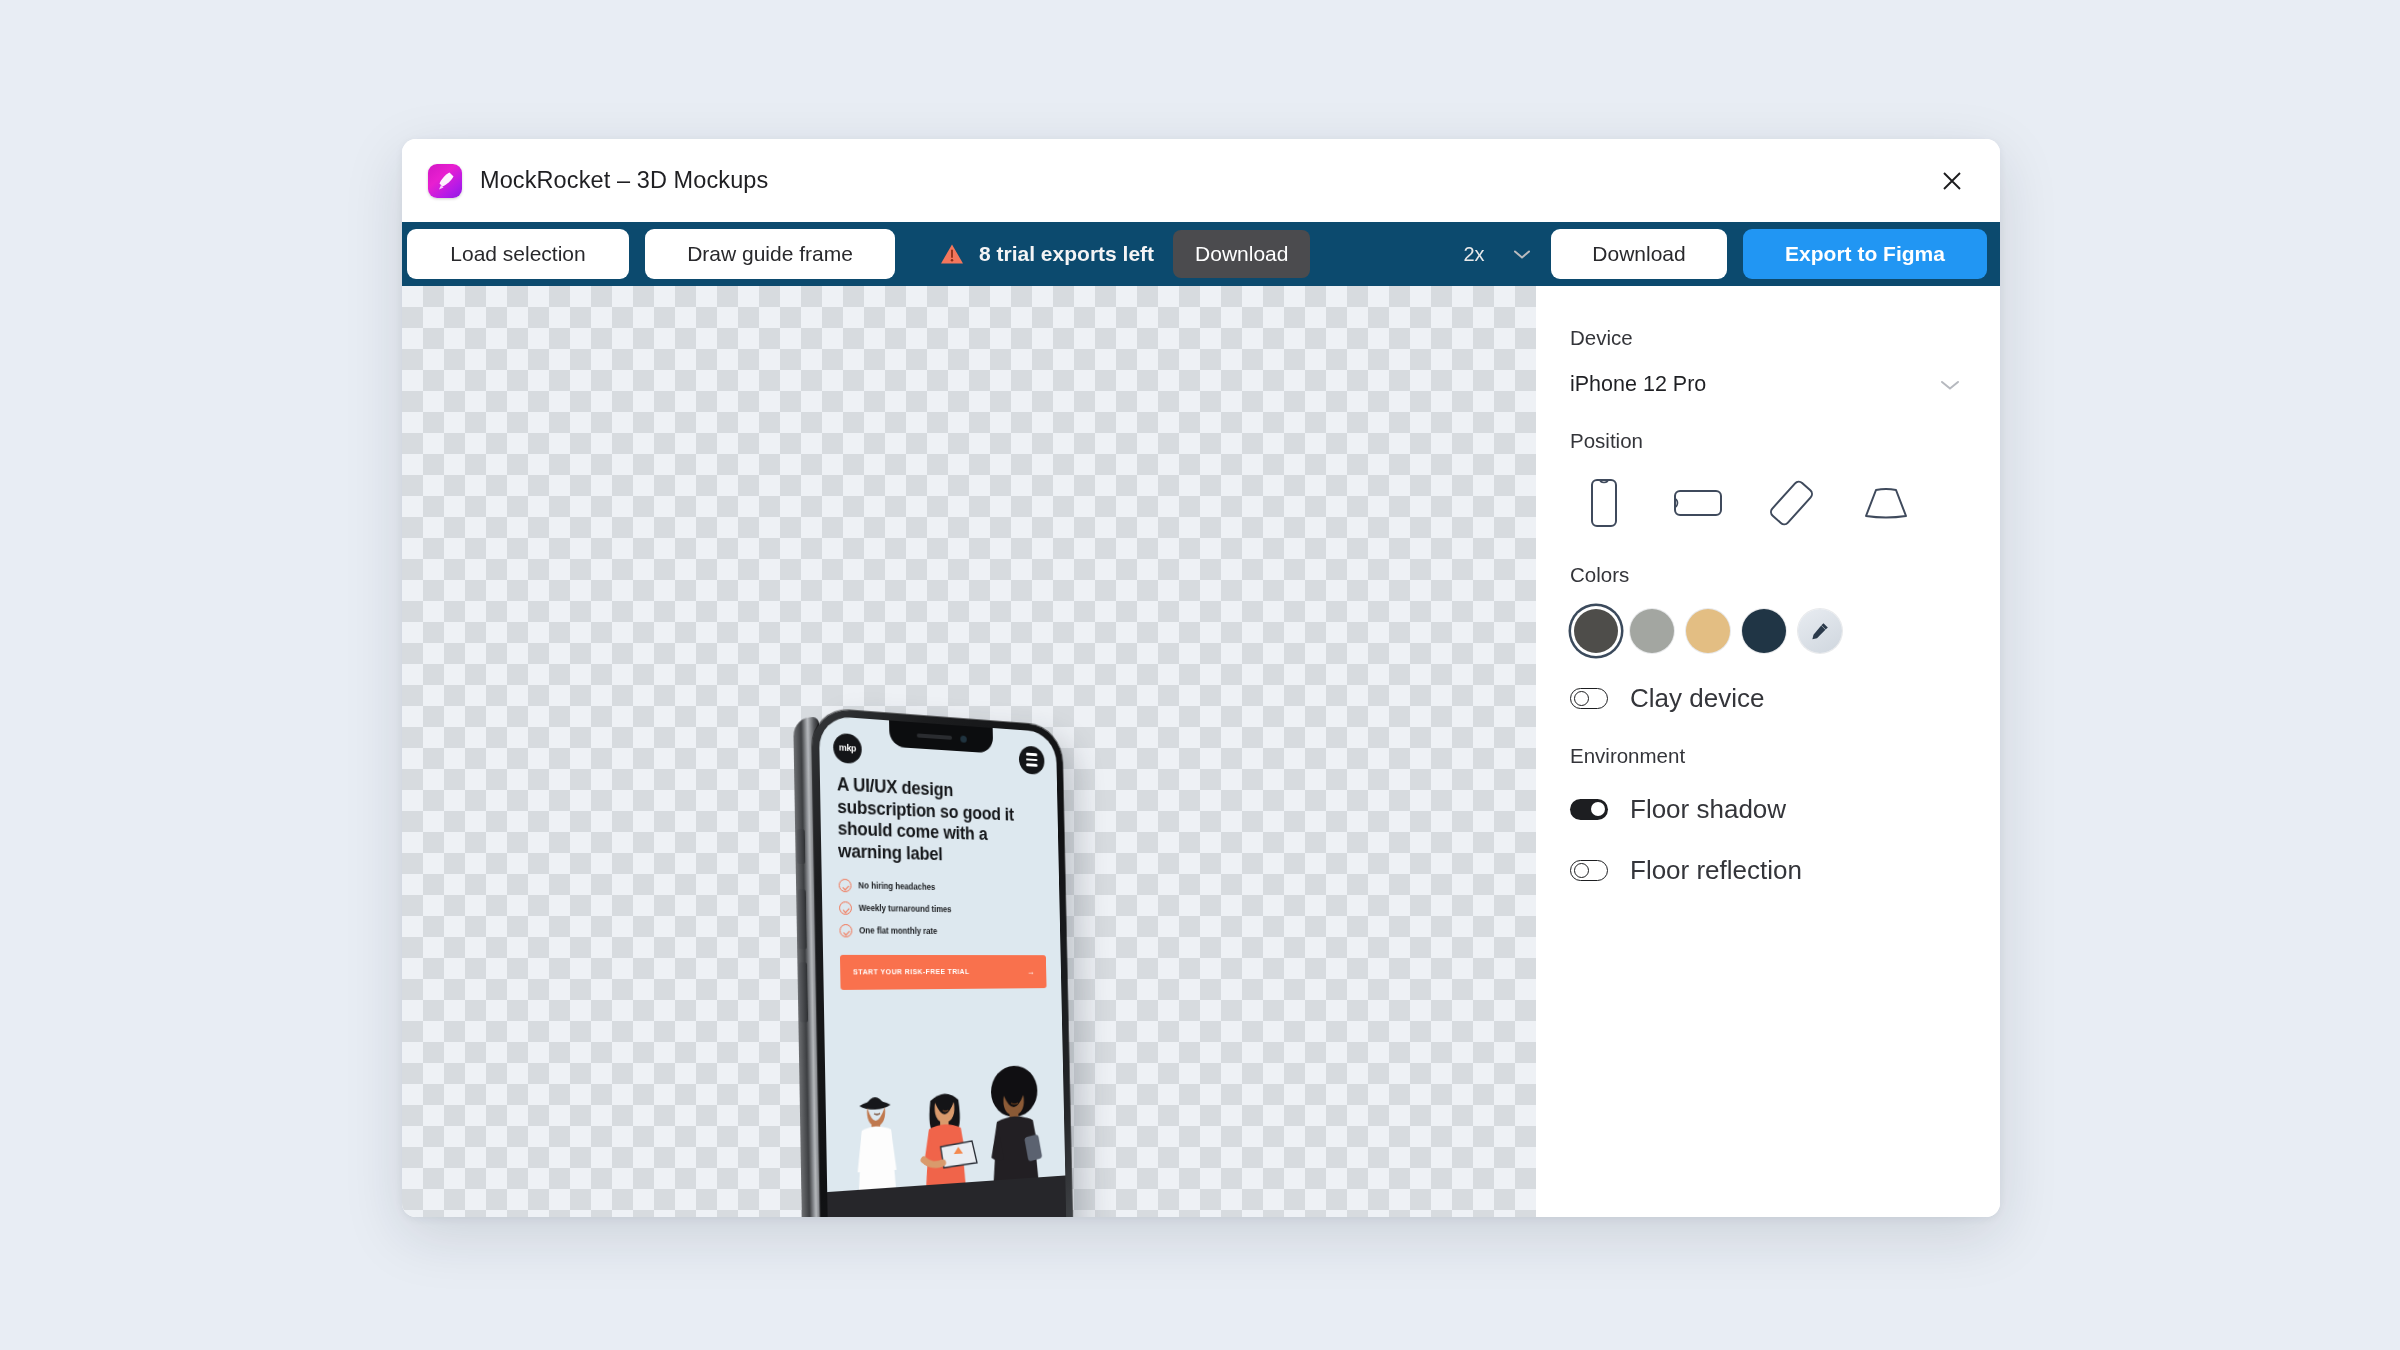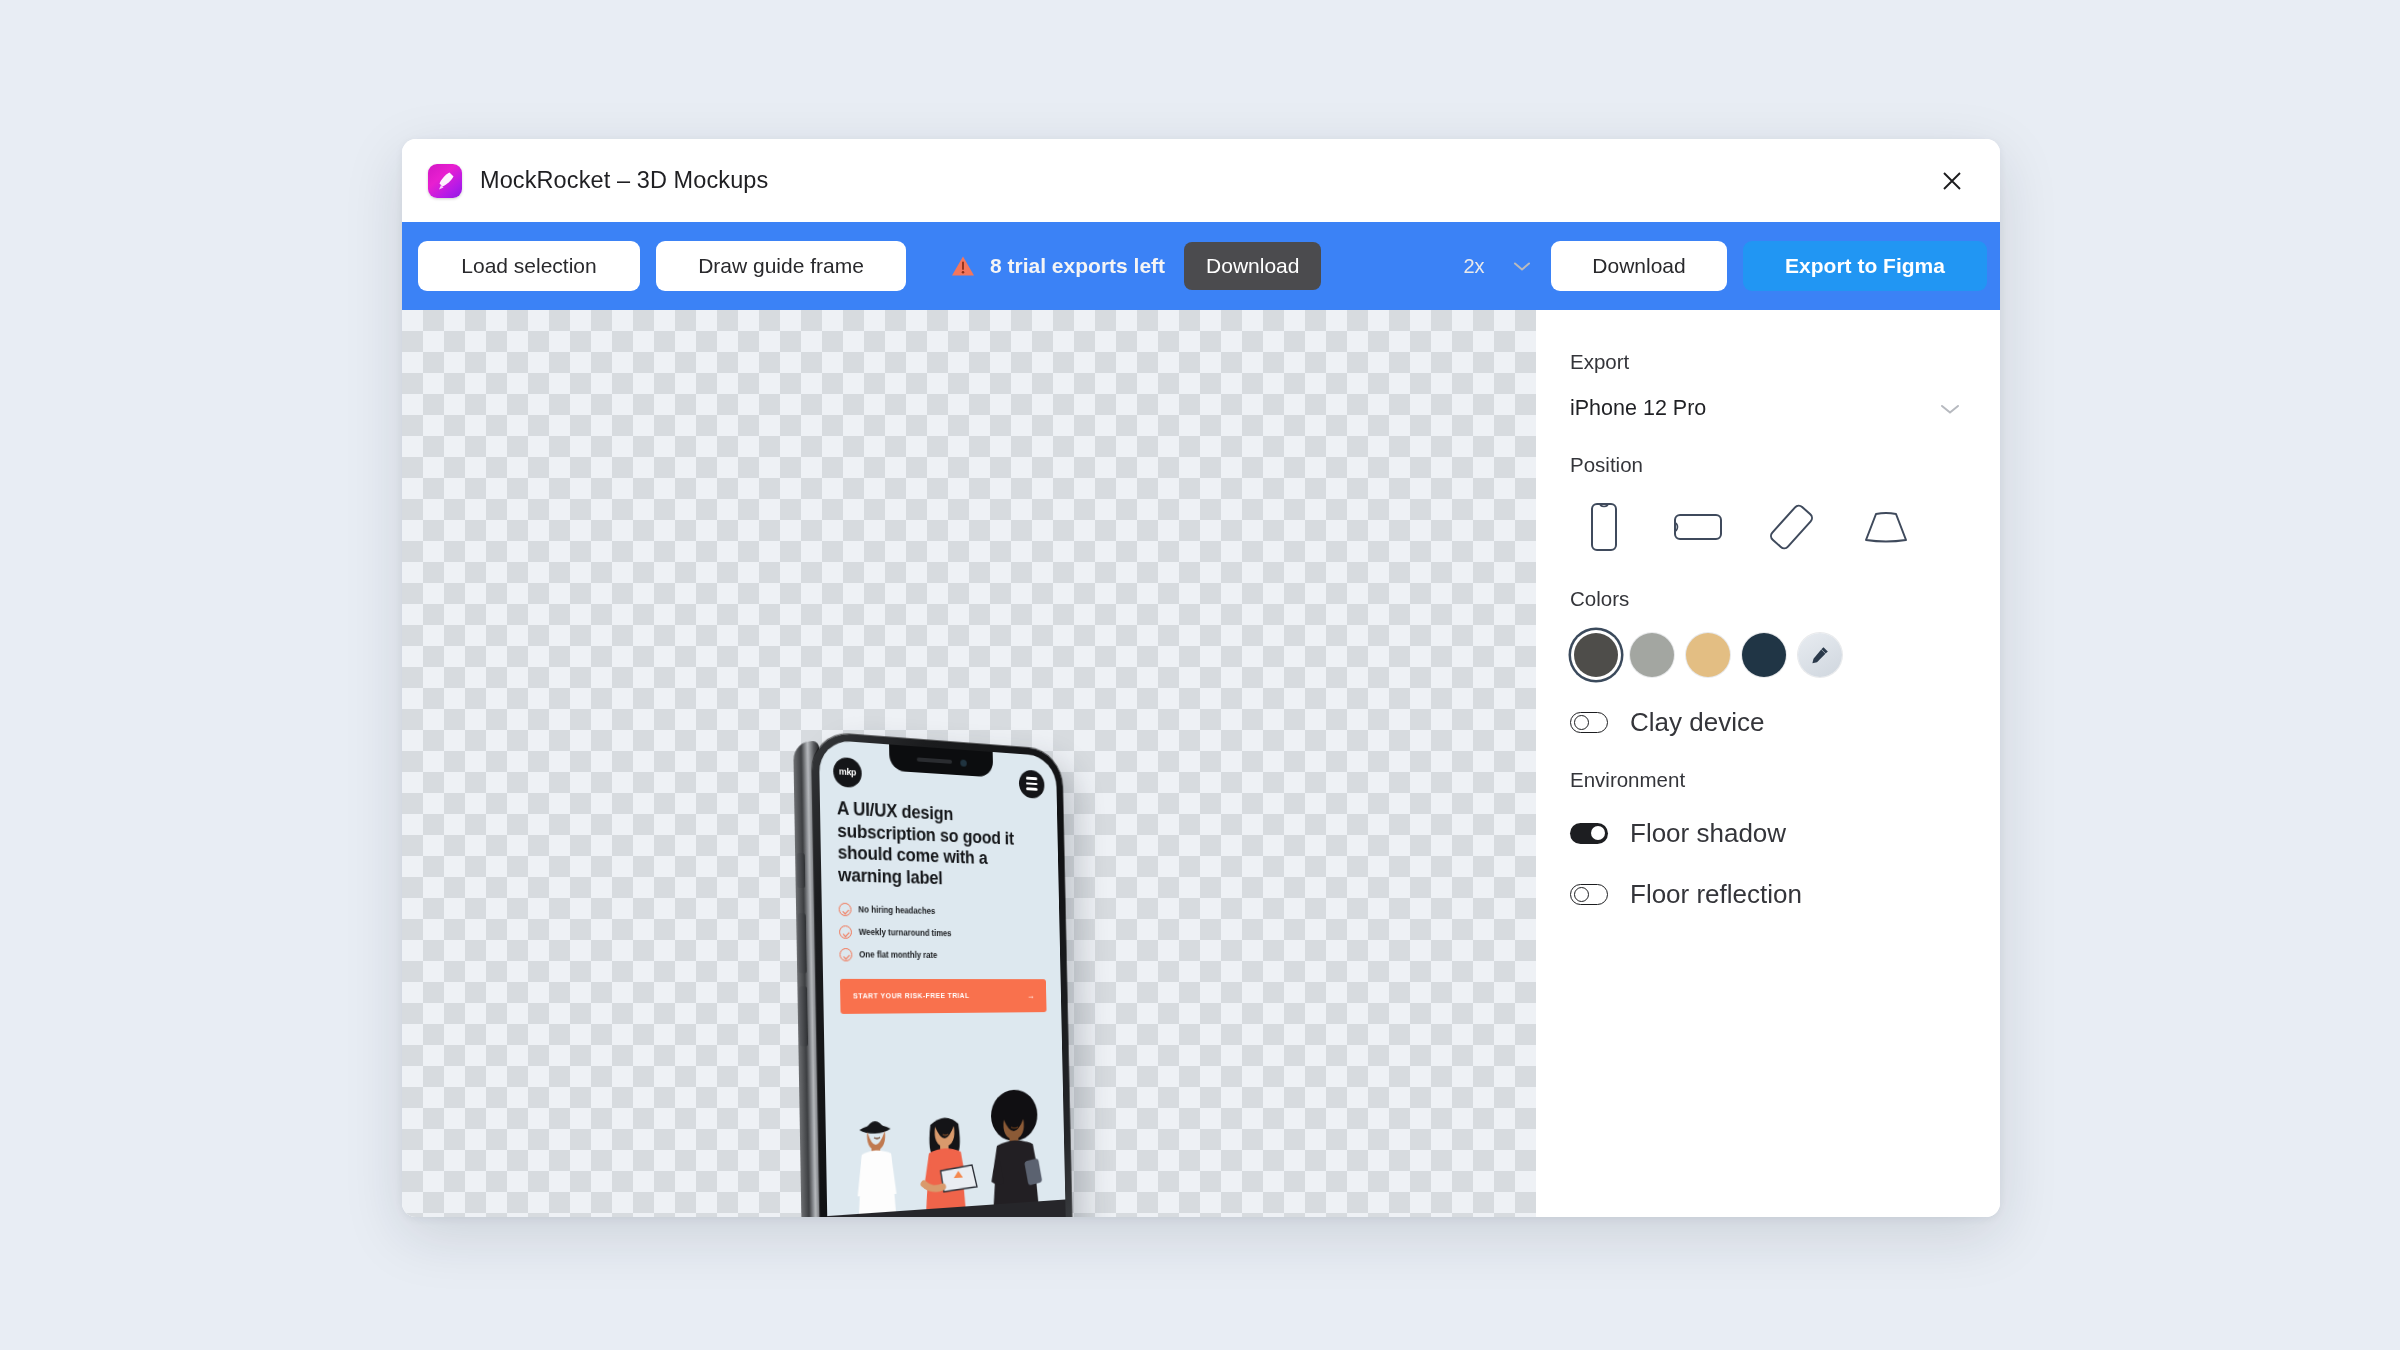--- a/index.html
+++ b/index.html
@@ -56,25 +56,25 @@
   .titlebar-spacer { flex: 1 1 auto; }
   .close-btn {
     width: 40px; height: 40px;
     display: flex; align-items: center; justify-content: center;
     cursor: pointer;
     flex: 0 0 auto;
   }
 
   
   .toolbar {
-    height: 88px;
-    background: #3b82f6;
+    height: 64px;
+    background: #0c4a6e;
     display: flex;
     align-items: center;
-    padding: 0 13px 0 16px;
+    padding: 0 13px 0 5px;
     flex: 0 0 auto;
     gap: 0;
   }
   .tb-btn {
     height: 50px;
     background: #ffffff;
     border-radius: 9px;
     display: flex; align-items: center; justify-content: center;
     padding: 0 26px;
     font-size: 21px;
@@ -553,21 +553,21 @@
 
               </div>
             </div>
           </div>
         </div>
       </div>
     </div>
 
     <div class="panel">
 
-      <div class="p-label">Export</div>
+      <div class="p-label">Device</div>
 
       <div class="device-select">
         <div class="val">iPhone 12 Pro</div>
         <svg width="20" height="12" viewBox="0 0 20 12">
           <path d="M2 3 L10 9.5 L18 3" stroke="#b6b9bf" stroke-width="2" fill="none" stroke-linecap="round"></path>
         </svg>
       </div>
 
       <div class="p-label">Position</div>
 

